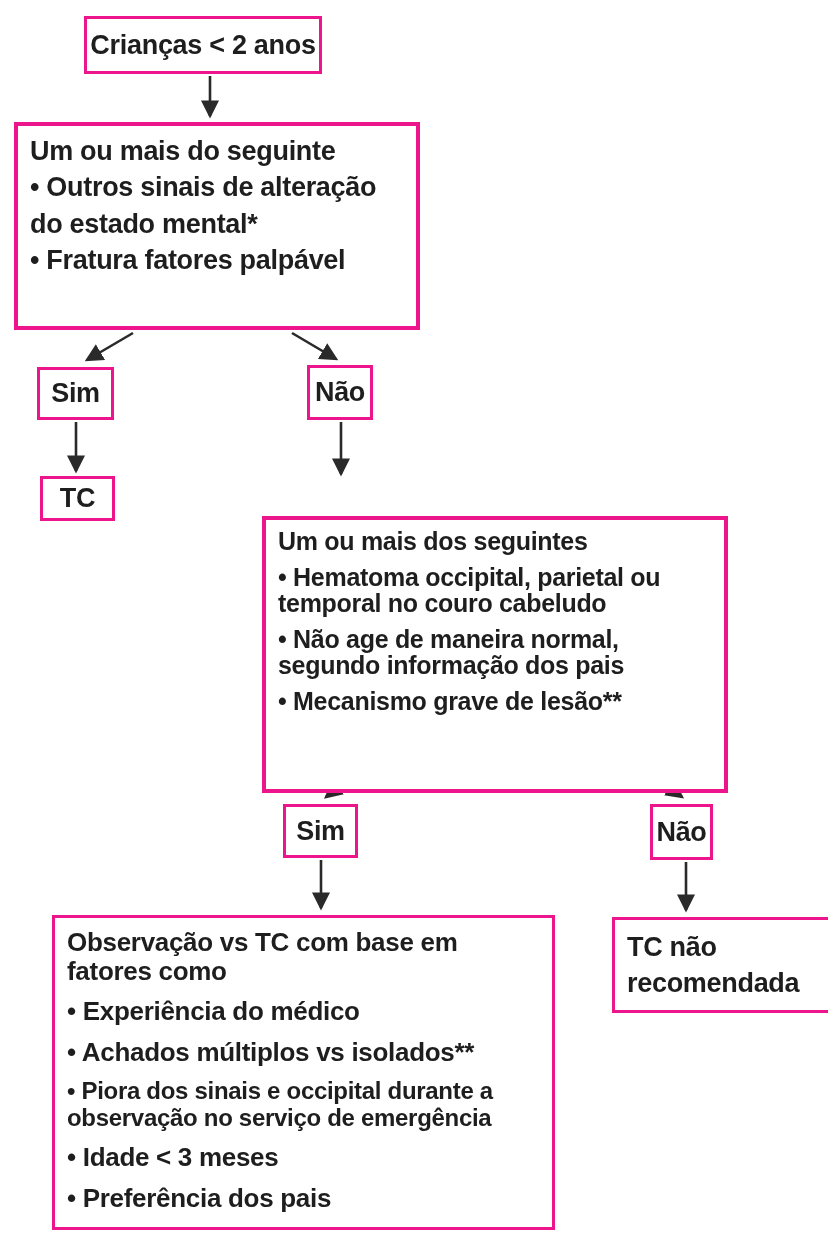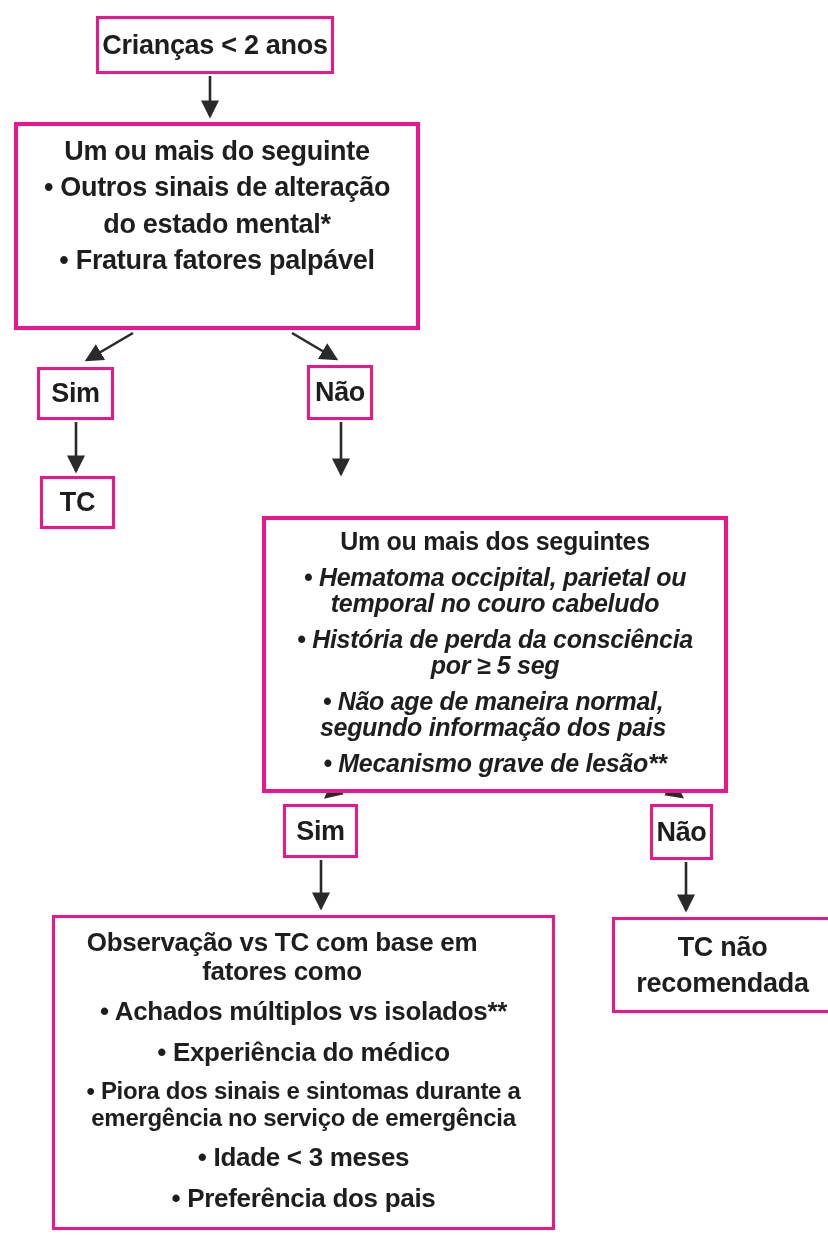--- a/index.html
+++ b/index.html
@@ -23,28 +23,28 @@
     box-sizing:border-box;
     background:#ffffff;
     border:4px solid var(--accent);
   }
   .node.small{
     border-width:3px;
     display:flex;align-items:center;justify-content:center;
     font-size:27px;
     white-space:nowrap;
   }
-  .node.big{text-align:center;}
-  .b1{left:96px;top:16px;width:238px;height:58px;font-size:26px;}
+  .node.big{text-align:left;}
+  .b1{left:84px;top:16px;width:238px;height:58px;font-size:26px;}
   .b2{left:14px;top:122px;width:406px;height:208px;padding:7px 12px;font-size:27px;line-height:1.35;}
   .sim1{left:37px;top:367px;width:77px;height:53px;}
   .nao1{left:307px;top:365px;width:66px;height:55px;}
-  .tc{left:40px;top:476px;width:75px;height:53px;}
+  .tc{left:40px;top:476px;width:75px;height:45px;}
   .b3{left:262px;top:479px;width:466px;height:277px;padding:8px 12px;font-size:25px;line-height:1.06;margin-top:37px;}
-  .b3 .item{margin-top:9px;font-style:italic;}
+  .b3 .item{margin-top:9px;}
   .b3 .item-0{max-width:434px;}
   .b3 .item-1{max-width:434px;}
   .b3 .item-3{max-width:430px;}
   .sim2{left:283px;top:804px;width:75px;height:54px;}
   .nao2{left:650px;top:804px;width:63px;height:56px;}
   .b5{left:52px;top:915px;width:503px;height:315px;padding:10px 12px;font-size:26px;line-height:1.1;border-width:3px;}
   .b5 .item{margin-top:12px;}
   .b5 .box-title{max-width:430px;}
   .b5 .item-2{font-size:24px;}
   .b6{left:612px;top:917px;width:221px;height:96px;padding:8px 12px;font-size:27px;line-height:1.35;border-width:3px;display:flex;flex-direction:column;justify-content:center;}
@@ -92,38 +92,37 @@
     <span>Não</span>
   </div>
 
   <div class="node small tc">
     <span>TC</span>
   </div>
 
   <div class="node big b3">
     <div class="box-title">Um ou mais dos seguintes</div>
     <div class="item item-0">• Hematoma occipital, parietal ou temporal no couro cabeludo</div>
-    <div class="item item-1">• História de perda da consciência por ≥ 5 seg</div>
     <div class="item item-3">• Não age de maneira normal, segundo informação dos pais</div>
     <div class="item item-2">• Mecanismo grave de lesão**</div>
   </div>
 
   <div class="node small sim2">
     <span>Sim</span>
   </div>
 
   <div class="node small nao2">
     <span>Não</span>
   </div>
 
   <div class="node big b5">
     <div class="box-title">Observação vs TC com base em fatores como</div>
+    <div class="item item-0">• Experiência do médico</div>
     <div class="item item-1">• Achados múltiplos vs isolados**</div>
-    <div class="item item-0">• Experiência do médico</div>
-    <div class="item item-2">• Piora dos sinais e sintomas durante a emergência no serviço de emergência</div>
+    <div class="item item-2">• Piora dos sinais e occipital durante a observação no serviço de emergência</div>
     <div class="item item-3">• Idade &lt; 3 meses</div>
     <div class="item item-4">• Preferência dos pais</div>
   </div>
 
   <div class="node big b6">
     <span>TC não recomendada</span>
   </div>
 
 </div>
 

